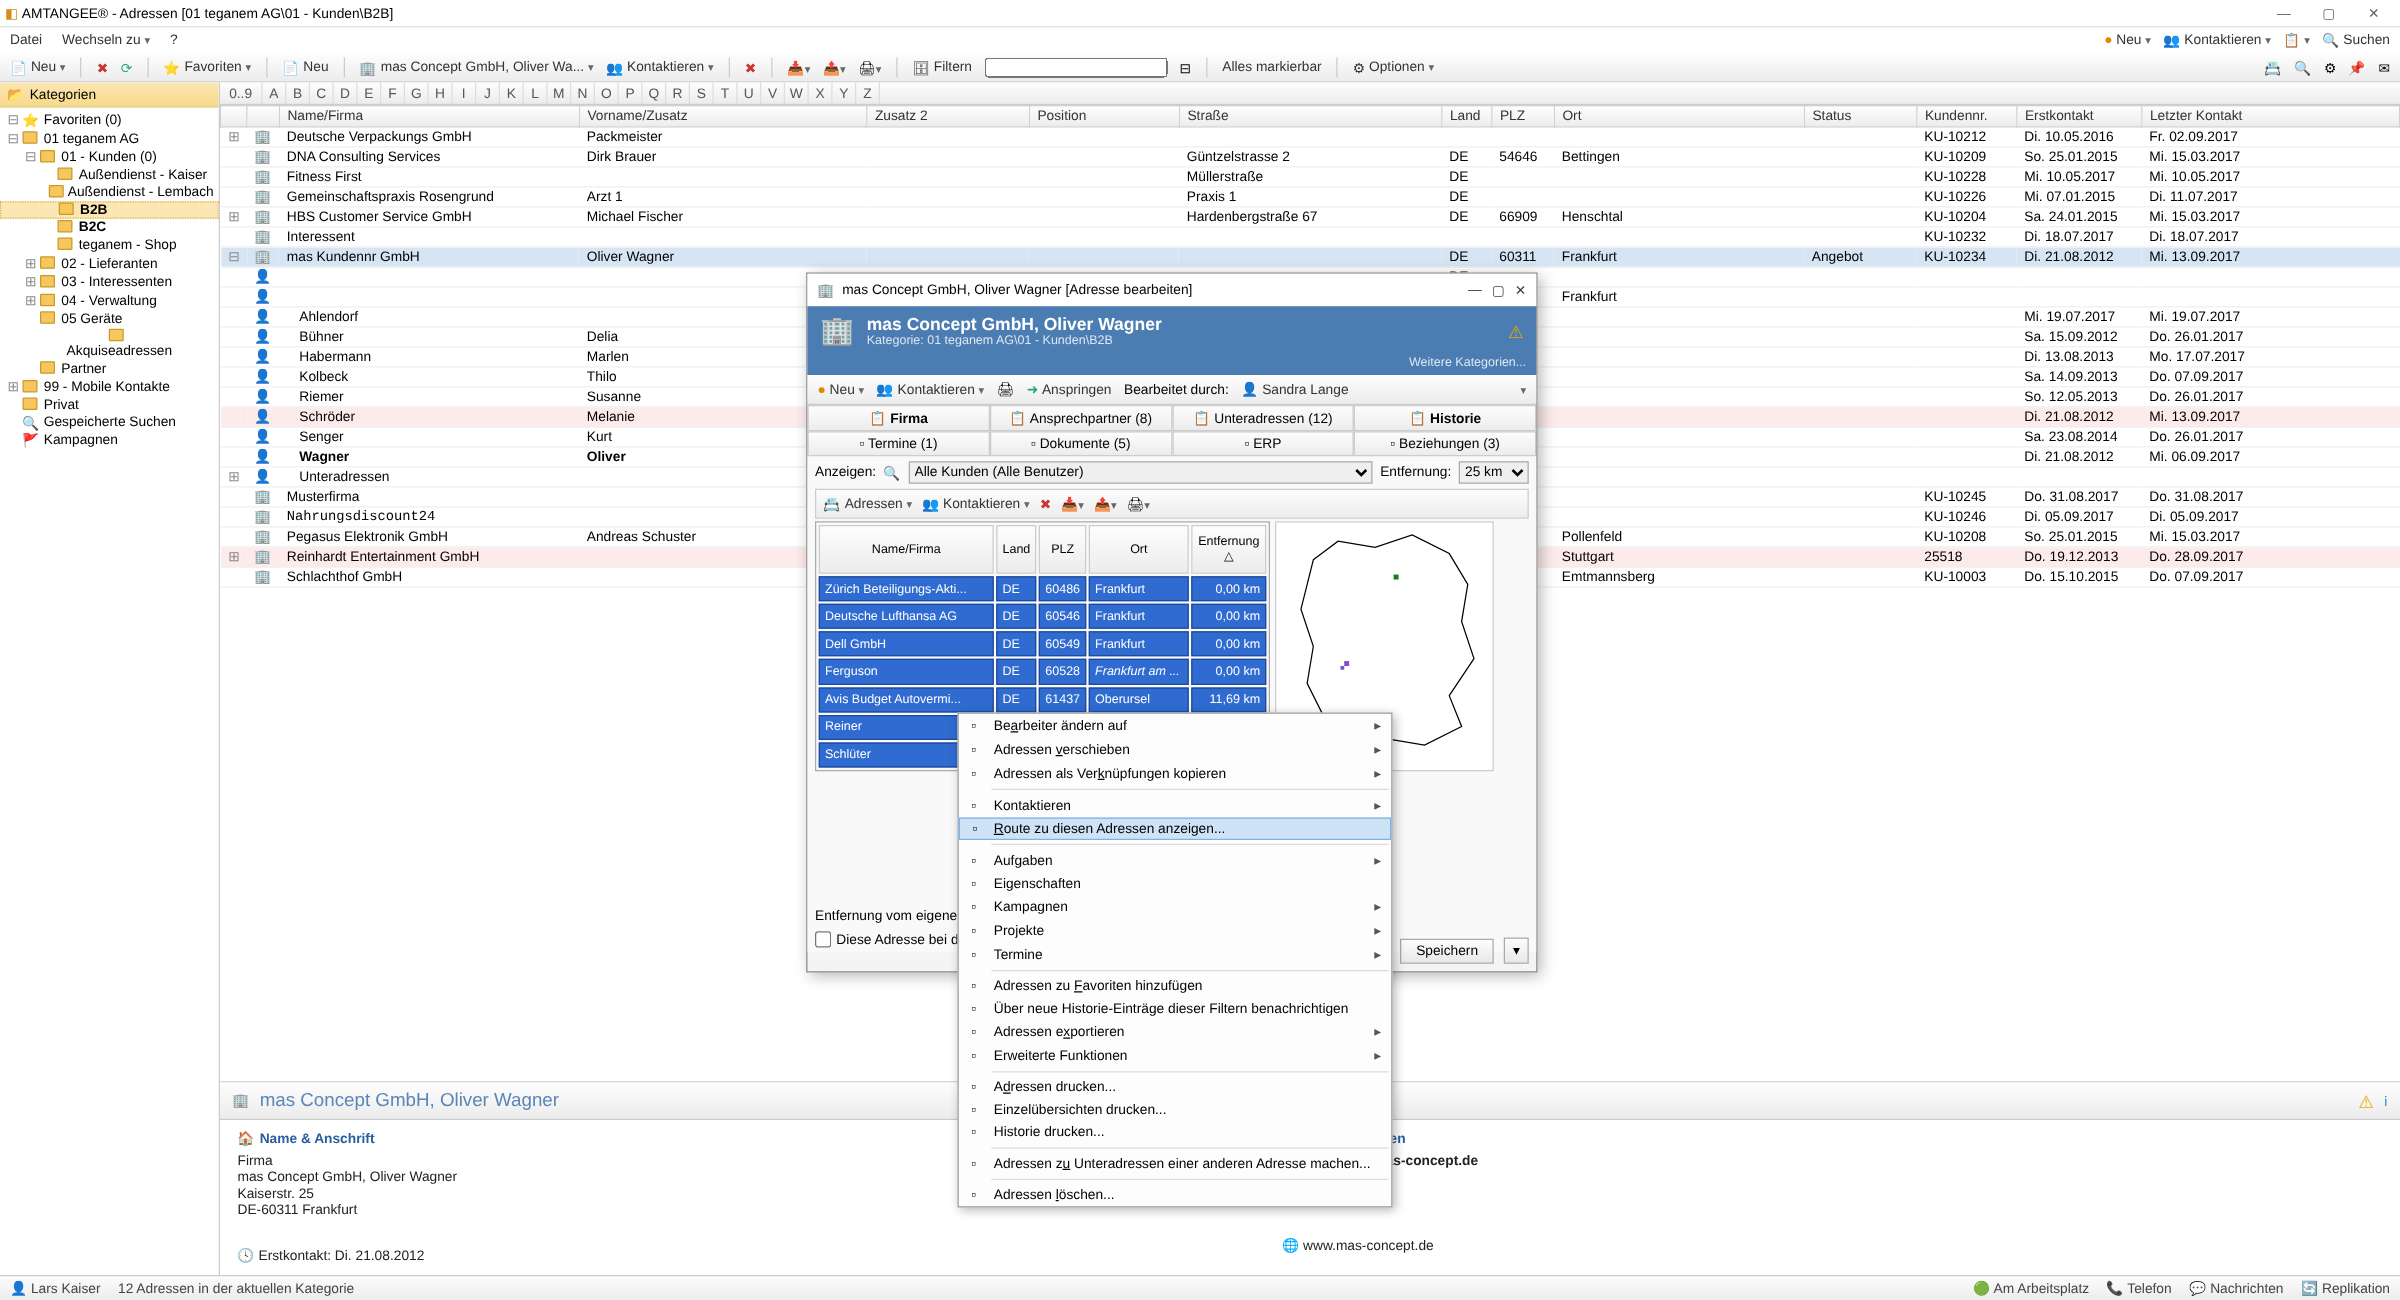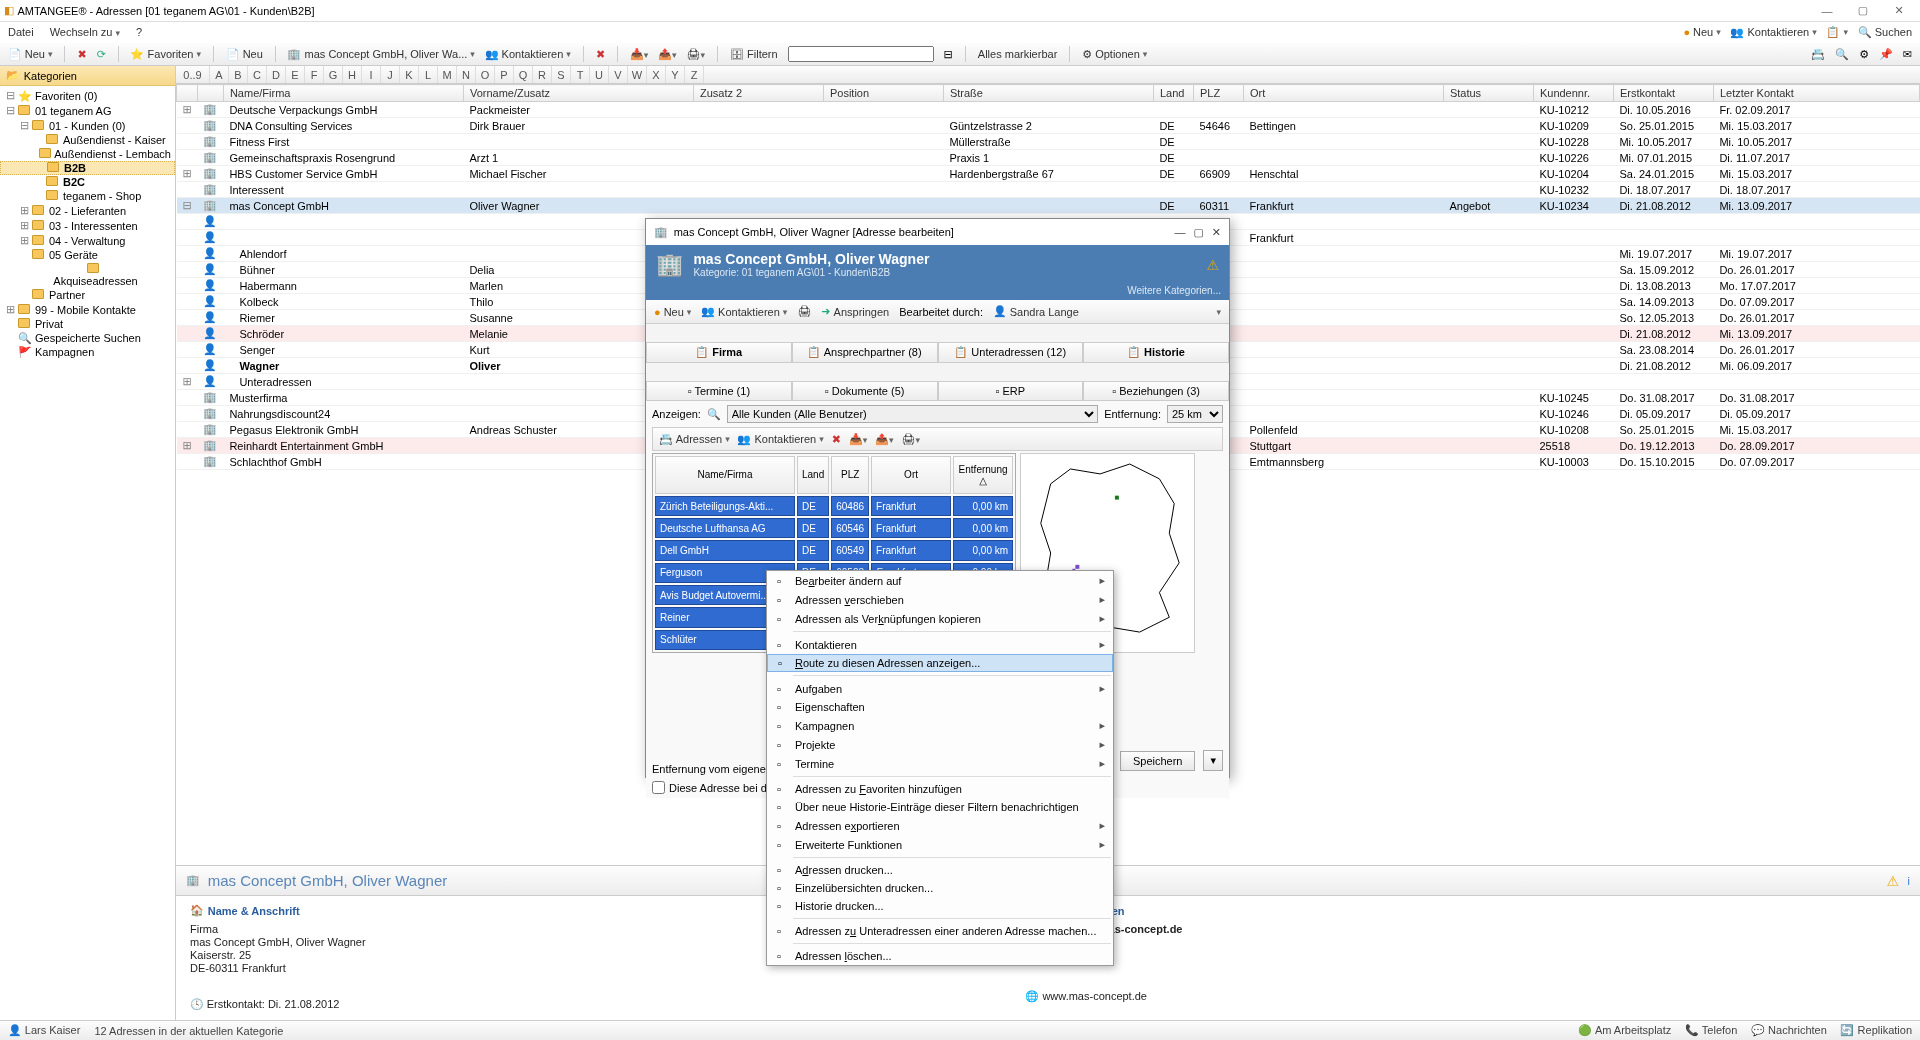--- a/index.html
+++ b/index.html
@@ -42,21 +42,21 @@
 .statusbar { height:20px; background:linear-gradient(#fdfdfd,#ececec); border-top:1px solid #ccc; display:flex; align-items:center; padding:0 8px; gap:14px; font-size:10px; color:#444; }
 .statusbar .right { margin-left:auto; display:flex; gap:14px; }
 
 .dlg { position:absolute; left:645px; top:218px; width:585px; height:560px; background:#f4f4f4; border:1px solid #888; box-shadow:3px 3px 12px rgba(0,0,0,.3); z-index:50; }
 .dlgtitle { height:26px; background:#fff; display:flex; align-items:center; padding:0 8px; gap:6px; }
 .dlgtitle .wincontrols { margin-left:auto; display:flex; gap:8px; color:#444; }
 .dlgbanner { background:#4c7db2; color:#fff; padding:6px 10px; display:flex; align-items:center; gap:10px; }
 .dlgbanner .bt { font-size:14px; font-weight:bold; }
 .dlgbanner .bs { font-size:10px; color:#dbe7f3; }
 .dlgtool { height:24px; background:linear-gradient(#fdfdfd,#ececec); border-bottom:1px solid #ccc; display:flex; align-items:center; padding:0 8px; gap:10px; }
-.dlgtabs { display:flex;margin-top:18px; }
+.dlgtabs { display:flex; }
 .dlgtab { flex:1; border:1px solid #ccc; background:linear-gradient(#fdfdfd,#ececec); text-align:center; padding:3px 2px; display:flex; align-items:center; justify-content:center; gap:4px;}
 .dlgtab.big { font-weight:bold; }
 .dlgtabs2 { display:flex; border-bottom:1px solid #ccc; }
 .dlgtab2 { flex:1; border:1px solid #ccc; border-bottom:none; background:#fff; padding:3px 4px; display:flex; align-items:center; justify-content:center; gap:4px; }
 .dlgtab2.act { background:#ffeec2; }
 .dlgbody { padding:4px 6px; background:#f9f9f9; }
 .anz { display:flex; align-items:center; gap:6px; margin-bottom:4px; }
 .anz select,.anz input { height:18px; border:1px solid #aaa; font-size:11px; }
 .dlginner { height:24px; background:linear-gradient(#fdfdfd,#ececec); border:1px solid #ccc; display:flex; align-items:center; gap:8px; padding:0 6px; margin-bottom:2px;}
 .dlggrid { display:flex; gap:4px; }
@@ -384,21 +384,21 @@
               <td style="width:50px;"></td>
               <td style="width:200px;"></td>
               <td style="width:90px;"></td>
               <td style="width:80px;">KU-10232</td>
               <td style="width:100px;">Di.   18.07.2017</td>
               <td>Di.   18.07.2017</td>
             </tr>
             <tr class="selrow ">
               <td style="width:18px;"><span style="color:#888;">⊟</span></td>
               <td style="width:18px;">🏢</td>
-              <td class="" style="width:240px;">mas Concept GmbH</td>
+              <td class="" style="width:240px;">mas Kundennr GmbH</td>
               <td class="" style="width:230px;">Oliver Wagner</td>
               <td style="width:130px;"></td>
               <td style="width:120px;"></td>
               <td style="width:210px;"></td>
               <td style="width:40px;">DE</td>
               <td style="width:50px;">60311</td>
               <td style="width:200px;">Frankfurt</td>
               <td style="width:90px;">Angebot</td>
               <td style="width:80px;">KU-10234</td>
               <td style="width:100px;">Di.   21.08.2012</td>
@@ -592,21 +592,21 @@
               <td style="width:50px;"></td>
               <td style="width:200px;"></td>
               <td style="width:90px;"></td>
               <td style="width:80px;">KU-10245</td>
               <td style="width:100px;">Do.   31.08.2017</td>
               <td>Do.   31.08.2017</td>
             </tr>
             <tr class="">
               <td style="width:18px;"></td>
               <td style="width:18px;">🏢</td>
-              <td class="" style="width:240px;">Nahrungsdiscount24</td>
+              <td class="" style="width:240px;font-family:Liberation Mono, monospace;">Nahrungsdiscount24</td>
               <td class="" style="width:230px;"></td>
               <td style="width:130px;"></td>
               <td style="width:120px;"></td>
               <td style="width:210px;"></td>
               <td style="width:40px;"></td>
               <td style="width:50px;"></td>
               <td style="width:200px;"></td>
               <td style="width:90px;"></td>
               <td style="width:80px;">KU-10246</td>
               <td style="width:100px;">Di.   05.09.2017</td>

